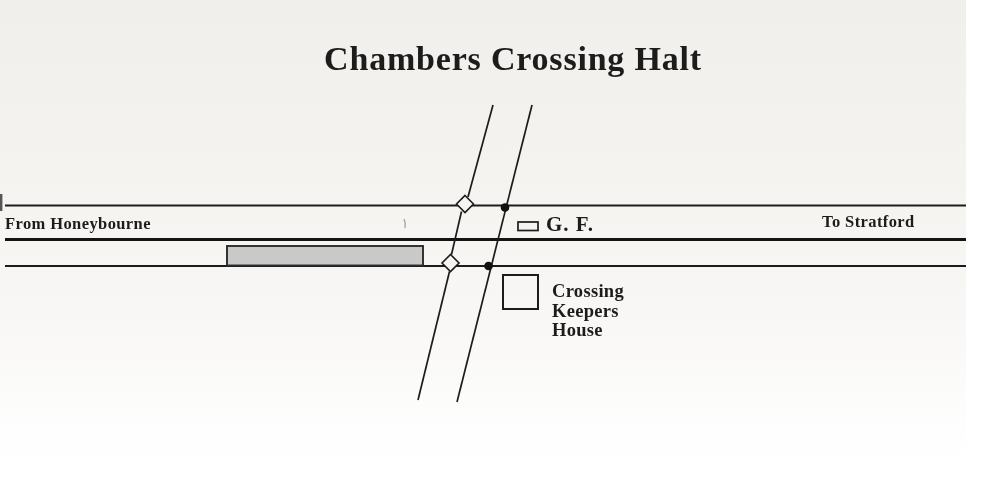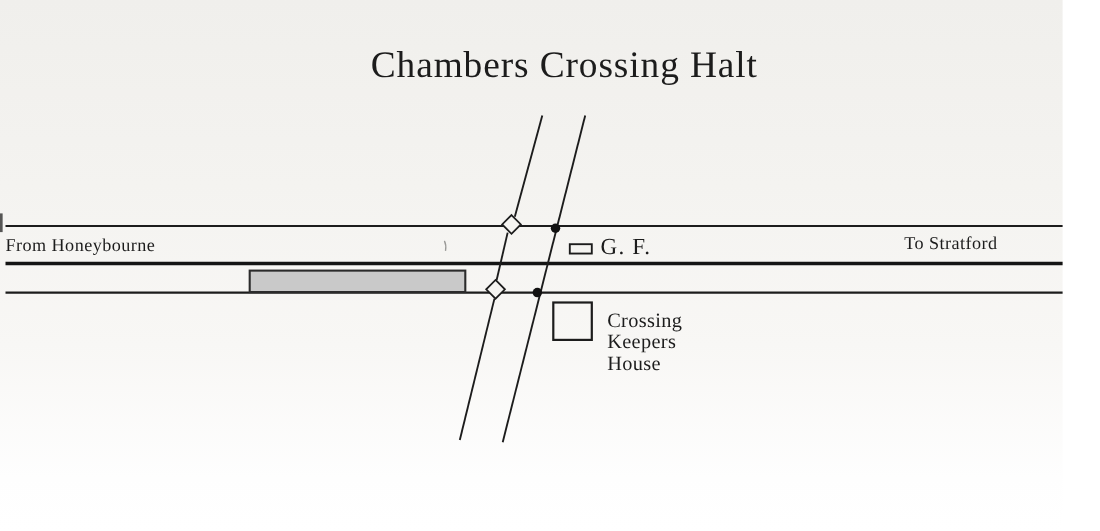--- a/index.html
+++ b/index.html
@@ -3,20 +3,21 @@
 <meta charset="utf-8">
 <style>
   html, body { margin: 0; padding: 0; }
   .page {
     position: relative;
     width: 966px;
     height: 483px;
     overflow: hidden;
     background: linear-gradient(180deg, #f0efec 0%, #f4f3f0 35%, #f8f7f5 65%, #fefefe 90%, #ffffff 100%);
     font-family: "Liberation Serif", serif;
+    font-weight: bold;
   }
   svg { display: block; }
   .title-text {
     font-family: "Liberation Serif", serif;
     font-size: 34px;
     letter-spacing: 0.8px;
     fill: #1c1c1c;
   }
   .dir-label {
     font-family: "Liberation Serif", serif;

